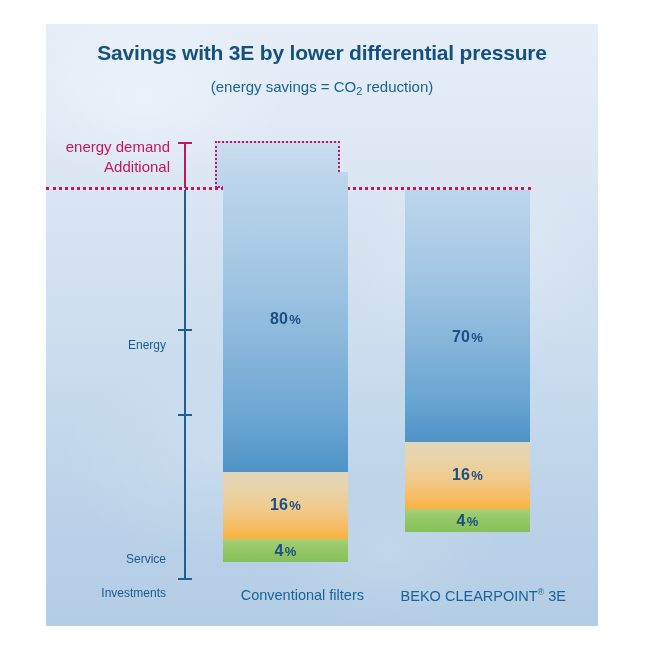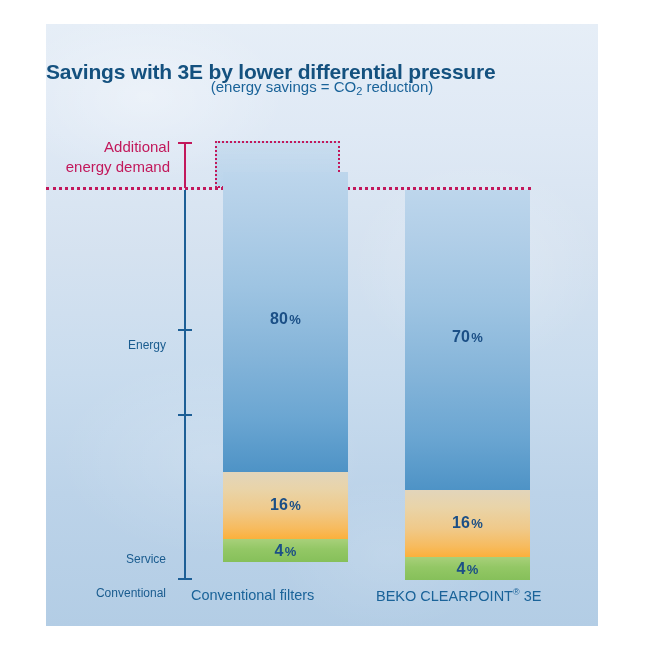--- a/index.html
+++ b/index.html
@@ -49,26 +49,26 @@
       radial-gradient(ellipse 160px 110px at 62% 88%, rgba(255,255,255,0.12), rgba(255,255,255,0) 70%);
     pointer-events: none;
   }
 
   
   .title {
     position: absolute;
     left: 0;
     top: 17px;
     width: 552px;
+    text-align: center;
     font-size: 21px;
     font-weight: bold;
     color: #14517f;
     letter-spacing: -0.2px;
     z-index: 5;
-    margin-top: 19px;
   }
   .subtitle {
     position: absolute;
     left: 0;
     top: 52px;
     width: 552px;
     text-align: center;
     font-size: 15px;
     color: #1a6399;
     line-height: 1.42;
@@ -195,21 +195,21 @@
     font-size: 16px;
     font-weight: bold;
     letter-spacing: 0.2px;
   }
   .seg-value .pct { font-size: 13px; margin-left: 1px; }
 
   
   .series-label {
     position: absolute;
     top: 563px;
-    text-align: left;
+    text-align: right;
     color: #1a6399;
     font-size: 14.5px;
     white-space: nowrap;
   }
   .series-label.s1 { left: 145px; width: 173px; }
   .series-label.s2 { left: 330px; width: 190px; }
   .series-label sup { font-size: 9px; vertical-align: super; }
 </style>
 </head>
 <body>
@@ -219,52 +219,52 @@
 
     <div class="title">Savings with 3E by lower differential pressure</div>
 
     <div class="subtitle">
       <span class="l2"><span>(energy savings = CO</span><sub>2</sub><span> reduction)</span></span>
     </div>
 
     <div class="plot">
 
       <div class="cat-extra">
+        <div>energy demand</div>
         <div>Additional</div>
-        <div>energy demand</div>
       </div>
 
       <div class="red-axis-cap"></div>
       <div class="red-axis"></div>
       <div class="extra-box"></div>
       <div class="ref-line"></div>
 
       <div class="blue-axis"></div>
       <div class="tick t1"></div>
       <div class="tick t3"></div>
       <div class="tick t4"></div>
 
       <div class="cat-label cat-energy">Energy</div>
       <div class="cat-label cat-service">Service</div>
-      <div class="cat-label cat-investment">Conventional</div>
+      <div class="cat-label cat-investment">Investments</div>
 
       <div class="bar b1" style="top:148px;padding-left:8px;">
         <div class="seg seg-energy" style="height:300px;">
           <div class="seg-value" style="top:138px;"><span>80</span><span class="pct">%</span></div>
         </div>
         <div class="seg seg-service" style="height:67px;">
           <div class="seg-value" style="top:24px;"><span>16</span><span class="pct">%</span></div>
         </div>
         <div class="seg seg-invest" style="height:23px;">
           <div class="seg-value" style="top:3px;"><span>4</span><span class="pct">%</span></div>
         </div>
       </div>
 
       <div class="bar b2" style="top:166px;">
-        <div class="seg seg-energy" style="height:300px;">
+        <div class="seg seg-energy" style="height:252px;">
           <div class="seg-value" style="top:138px;"><span>70</span><span class="pct">%</span></div>
         </div>
         <div class="seg seg-service" style="height:67px;">
           <div class="seg-value" style="top:24px;"><span>16</span><span class="pct">%</span></div>
         </div>
         <div class="seg seg-invest" style="height:23px;">
           <div class="seg-value" style="top:3px;"><span>4</span><span class="pct">%</span></div>
         </div>
       </div>
 

